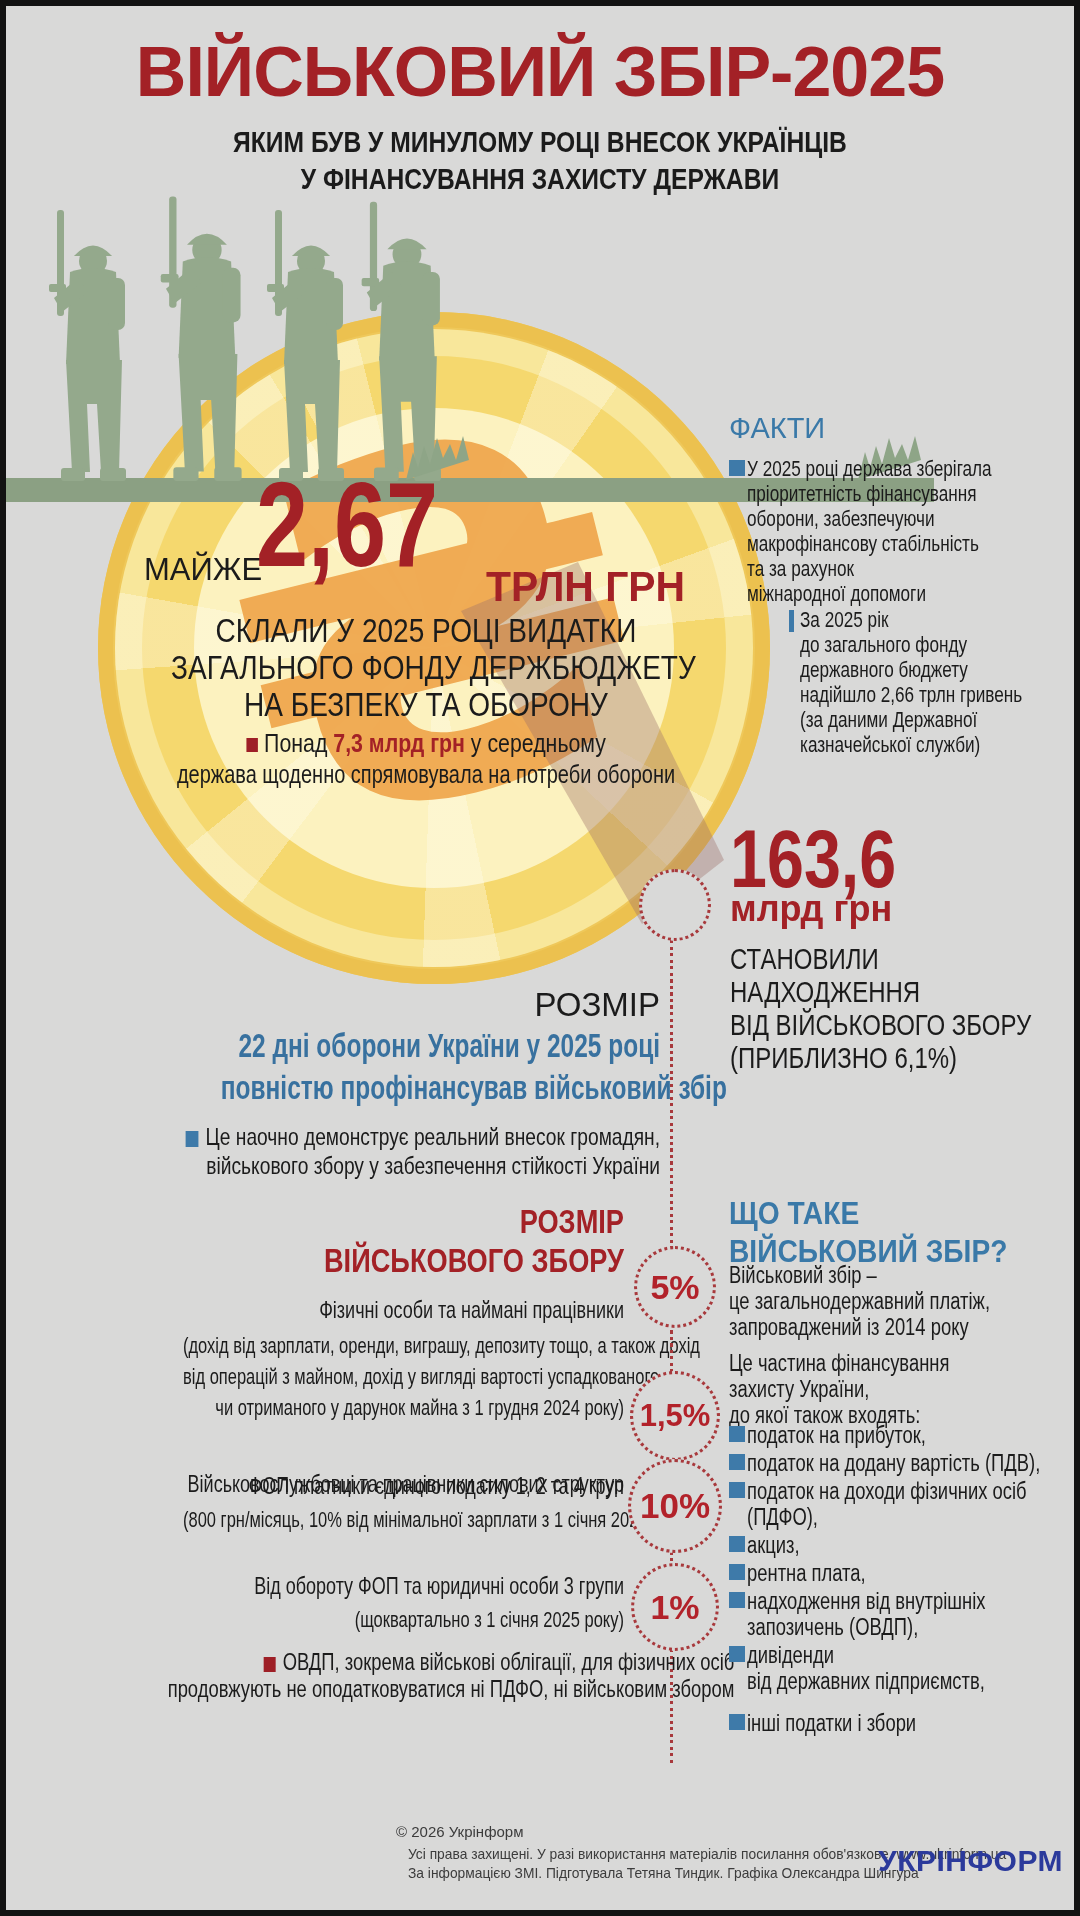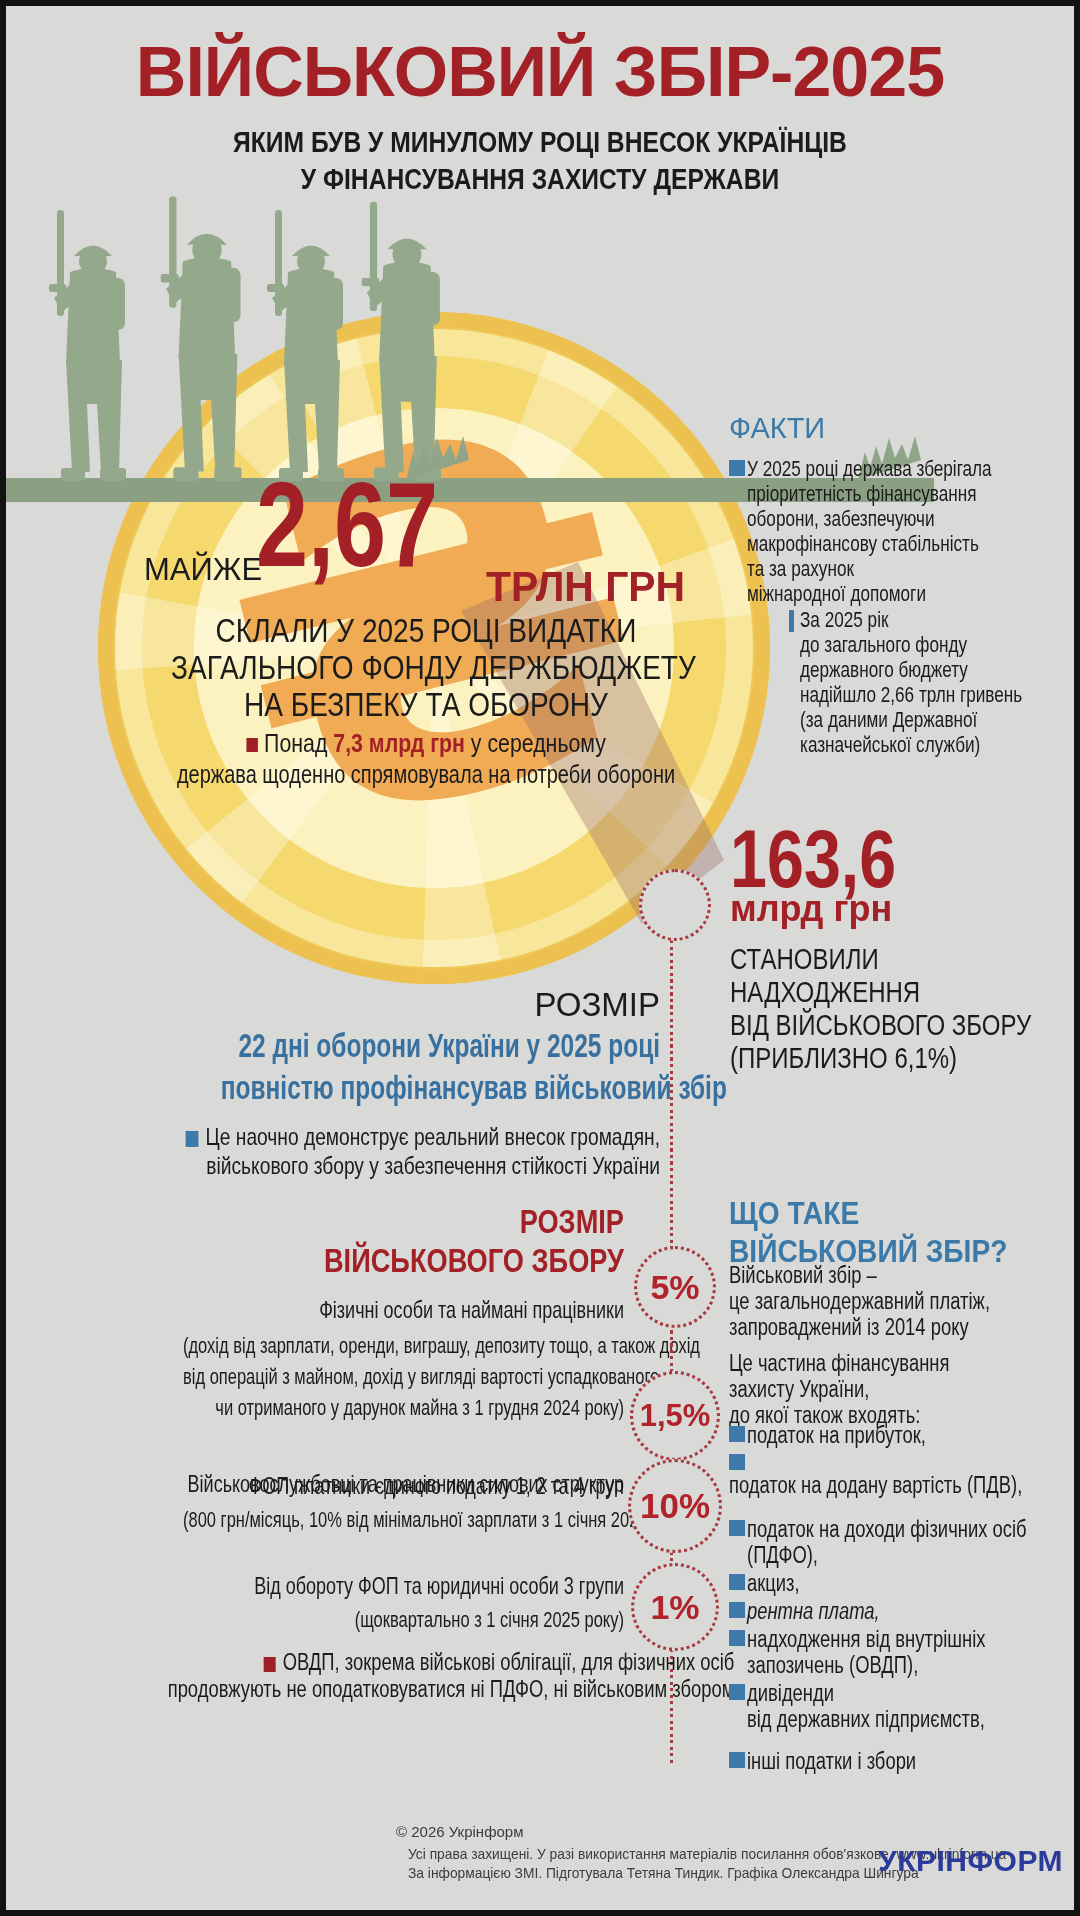--- a/index.html
+++ b/index.html
@@ -181,34 +181,34 @@
 запроваджений із 2014 року</div>
   <div class="abs pre" style="left:723px; top:1344px; font-size:23px; line-height:26px; transform:scaleX(.8); transform-origin:0 0;">Це частина фінансування
 захисту України,
 до якої також входять:</div>
 
   <div class="abs" style="left:723px; top:1416px; width:352px;">
     <div class="rowflex" style="margin-bottom:2px;">
       <span class="sq sq-blue" style="margin-top:4px;"></span>
       <div class="pre" style="font-size:23px; line-height:26px; transform:scaleX(.8); transform-origin:0 0;">податок на прибуток,</div>
     </div>
-    <div class="rowflex" style="margin-bottom:18px;flex-direction:column;">
+    <div class="rowflex" style="margin-bottom:2px;">
       <span class="sq sq-blue" style="margin-top:4px;"></span>
       <div class="pre" style="font-size:23px; line-height:26px; transform:scaleX(.8); transform-origin:0 0;">податок на додану вартість (ПДВ),</div>
     </div>
     <div class="rowflex" style="margin-bottom:2px;">
       <span class="sq sq-blue" style="margin-top:4px;"></span>
       <div class="pre" style="font-size:23px; line-height:26px; transform:scaleX(.8); transform-origin:0 0;">податок на доходи фізичних осіб
 (ПДФО),</div>
     </div>
     <div class="rowflex" style="margin-bottom:2px;">
       <span class="sq sq-blue" style="margin-top:4px;"></span>
       <div class="pre" style="font-size:23px; line-height:26px; transform:scaleX(.8); transform-origin:0 0;">акциз,</div>
     </div>
-    <div class="rowflex" style="margin-bottom:2px;font-style:italic;">
+    <div class="rowflex" style="margin-bottom:2px;">
       <span class="sq sq-blue" style="margin-top:4px;"></span>
       <div class="pre" style="font-size:23px; line-height:26px; transform:scaleX(.8); transform-origin:0 0;">рентна плата,</div>
     </div>
     <div class="rowflex" style="margin-bottom:2px;">
       <span class="sq sq-blue" style="margin-top:4px;"></span>
       <div class="pre" style="font-size:23px; line-height:26px; transform:scaleX(.8); transform-origin:0 0;">надходження від внутрішніх
 запозичень (ОВДП),</div>
     </div>
     <div class="rowflex" style="margin-bottom:16px;">
       <span class="sq sq-blue" style="margin-top:4px;"></span>

